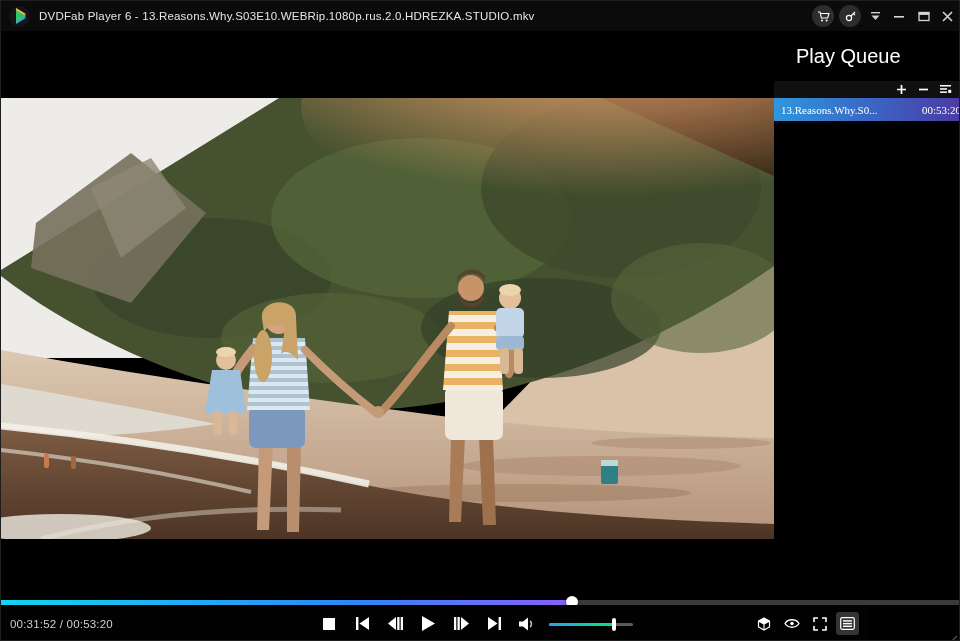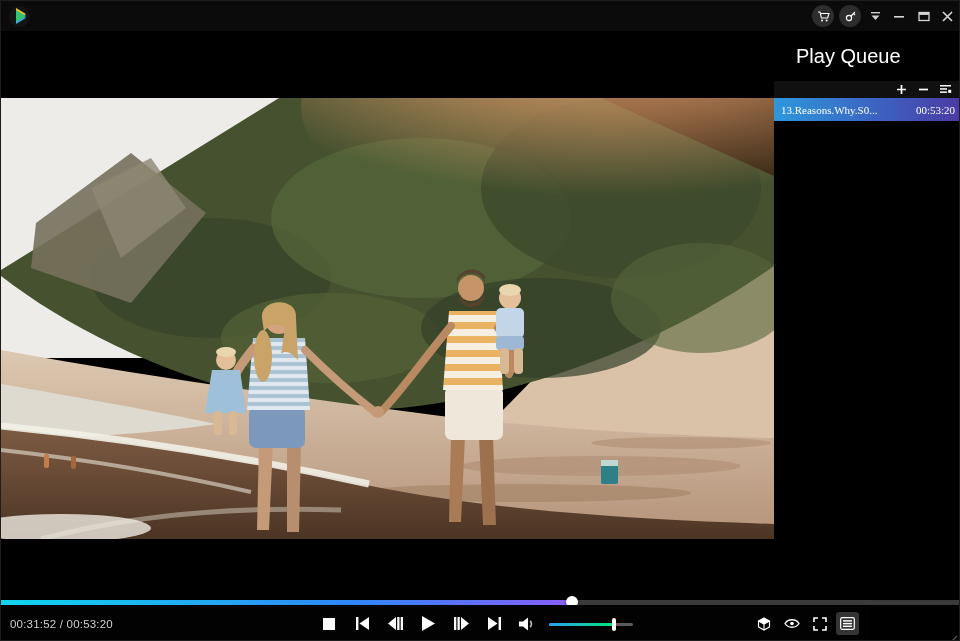--- a/index.html
+++ b/index.html
@@ -38,21 +38,21 @@
     position:absolute; top:50px; left:0; width:187px; height:17px; background:#101010;
     display:flex; align-items:center; justify-content:flex-end; gap:9px; padding-right:9px;
   }
   .pq-tool { width:13px; height:13px; display:flex; align-items:center; justify-content:center; cursor:pointer; }
   .pq-item {
     position:absolute; top:67px; left:0; width:187px; height:23px;
     background:linear-gradient(90deg,#2e97dd 0%, #3c63c2 55%, #4b3aa2 100%);
     display:flex; align-items:center; color:#fff; font-size:11px; cursor:pointer;font-family:Liberation Serif, serif;
   }
   .pq-item-name { margin-left:7px; flex:1; white-space:nowrap; overflow:hidden; }
-  .pq-item-time { margin-right:6px; }
+  .pq-item-time { }
   
   #video { position:absolute; left:0; top:97px; width:773px; height:441px; background:#000; cursor:pointer; }
   #video svg { display:block; }
   
   #progressbar { position:absolute; left:0; top:599px; width:960px; height:5px; background:#3a3a3a; cursor:pointer; }
   #progress-fill { height:5px; width:59.5%; background:linear-gradient(90deg,#10d6ee 0%,#2f86f6 62%,#8a5ef8 100%); }
   #progress-thumb {
     position:absolute; top:-4px; width:12px; height:12px; border-radius:50%;
     background:#ffffff; left:calc(59.5% - 6px); box-shadow:0 0 3px rgba(0,0,0,.6); cursor:pointer;
   }
@@ -77,20 +77,21 @@
 </style>
 </head>
 <body>
 
 <div id="window">
 
   <div id="titlebar">
     <div class="logo">
         <div class="tri"></div>
       </div>
+    <div class="win-title">DVDFab Player 6 - 13.Reasons.Why.S03E10.WEBRip.1080p.rus.2.0.HDREZKA.STUDIO.mkv</div>
     <div class="tb-right">
       <div class="circle-btn">
         <svg width="13" height="13" viewBox="0 0 13 13">
             <path d="M1 2h2l1.4 6h6.2l1.4-4.5H4" fill="none" stroke="#fff" stroke-width="1.1"></path>
             <circle cx="5" cy="10.6" r="1" fill="#fff"></circle>
             <circle cx="9.6" cy="10.6" r="1" fill="#fff"></circle>
           </svg>
       </div>
       <div class="circle-btn">
         <svg width="13" height="13" viewBox="0 0 13 13">

